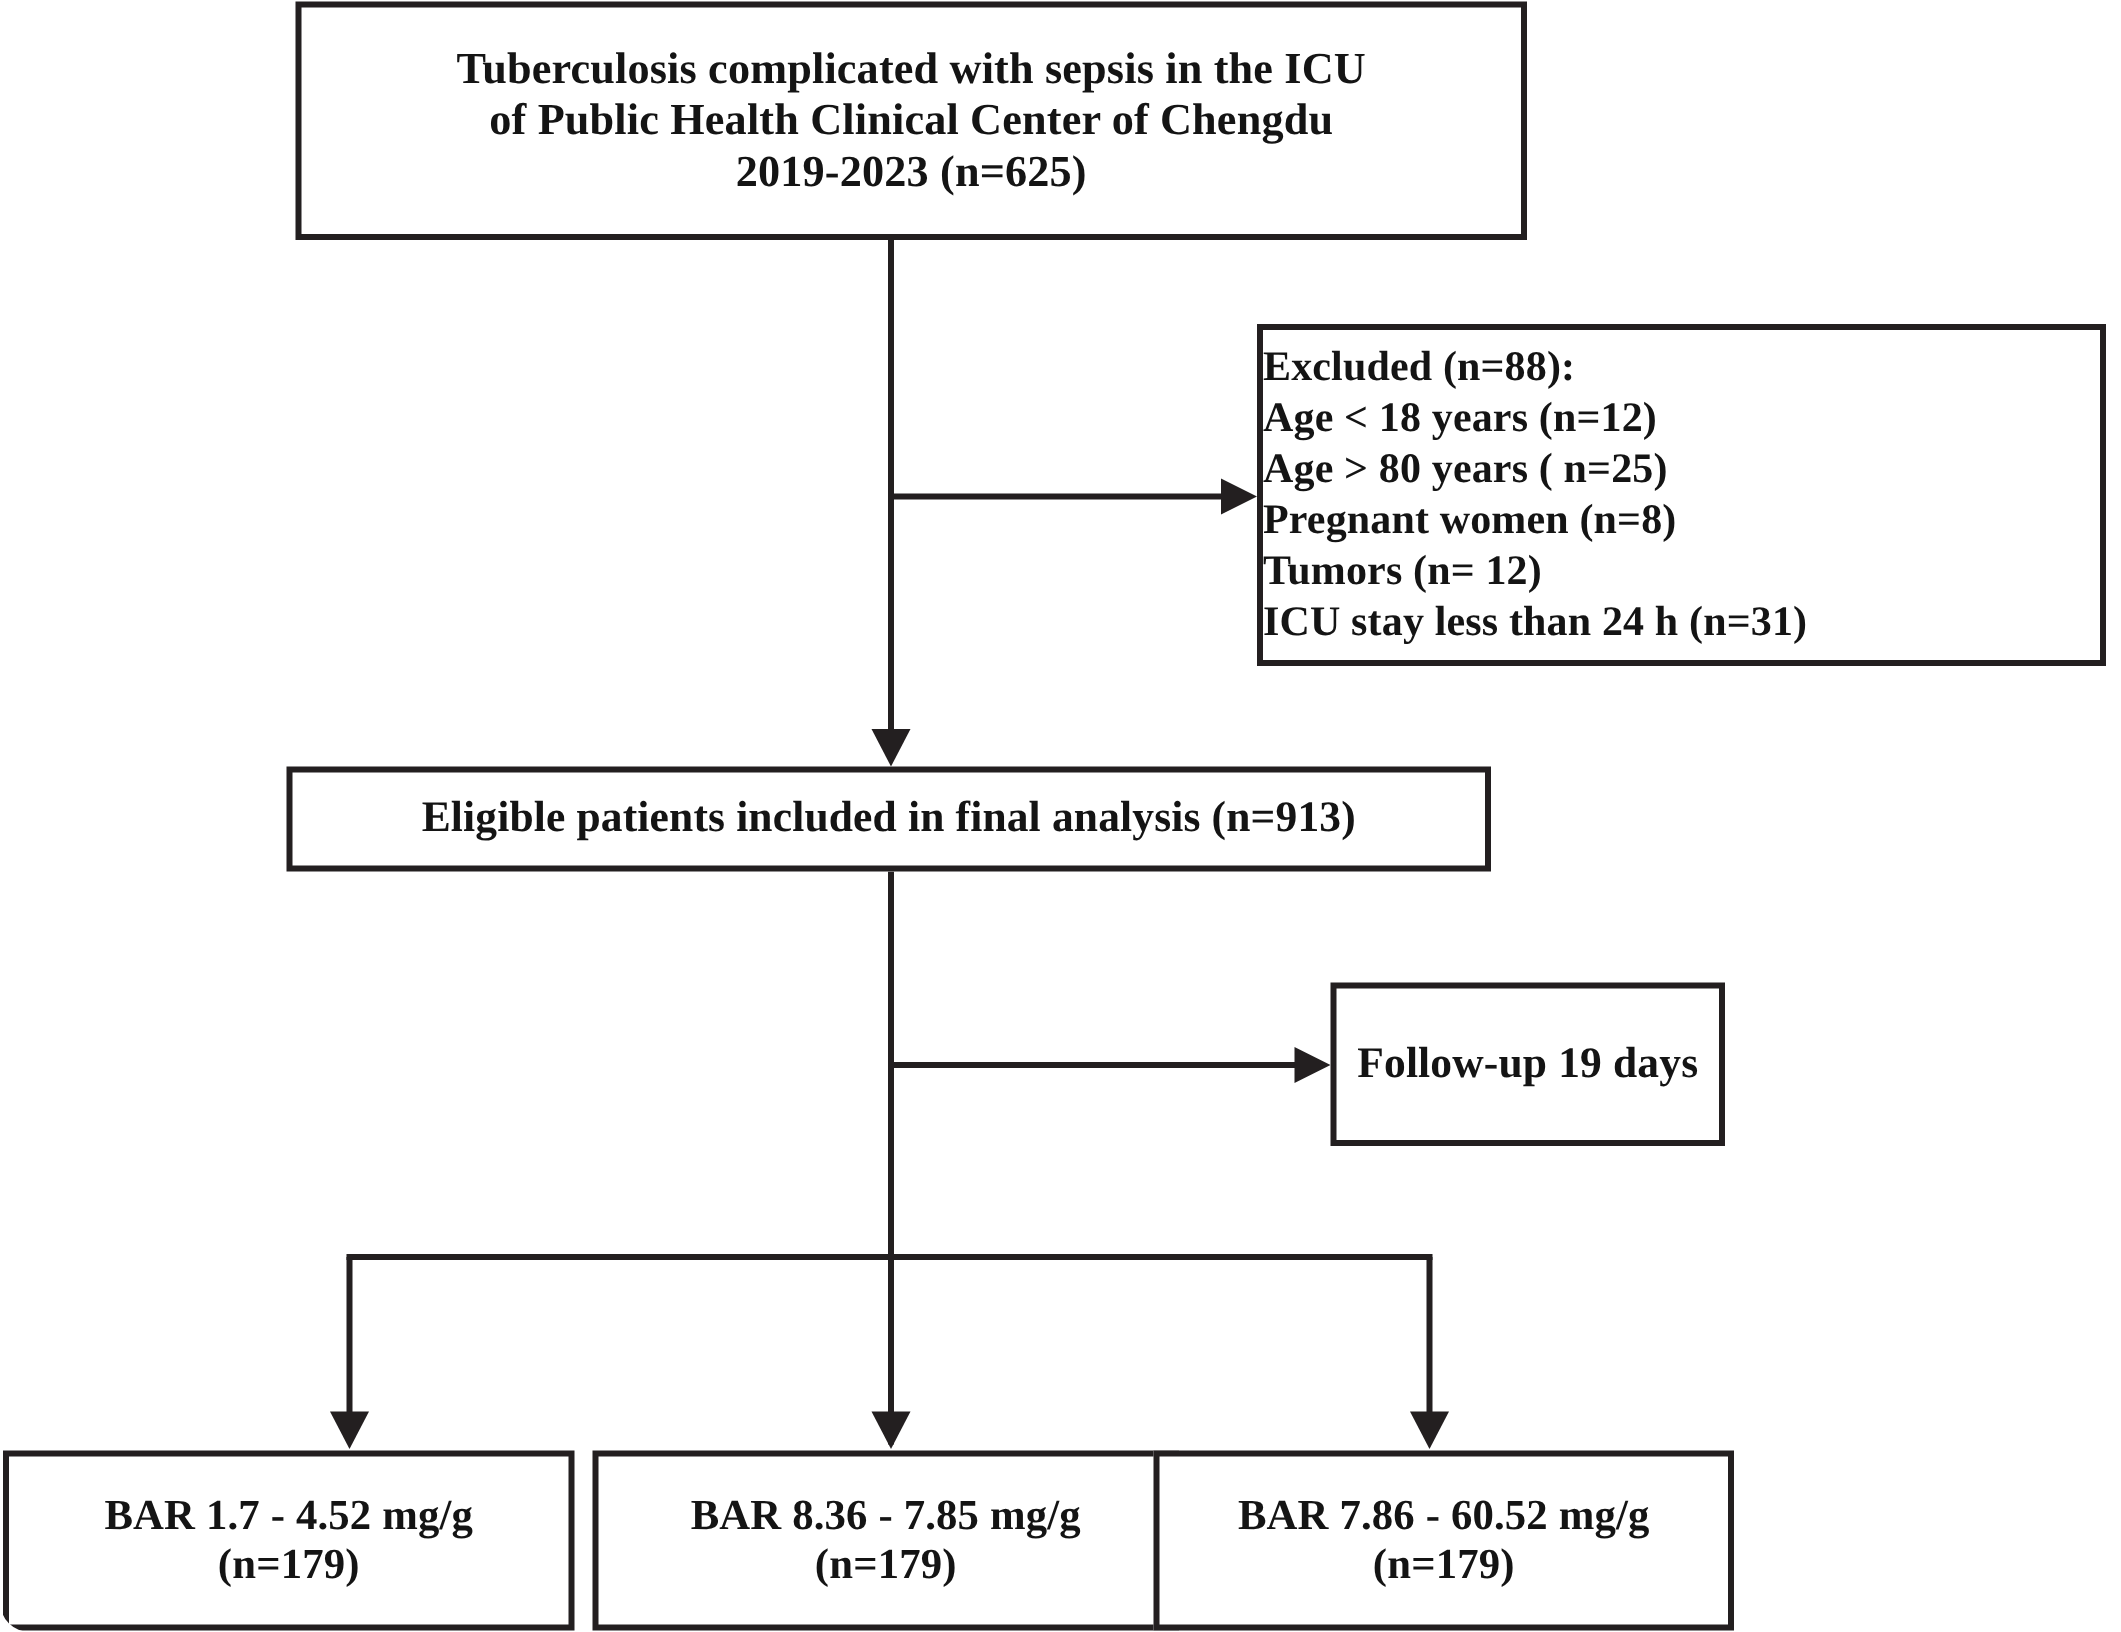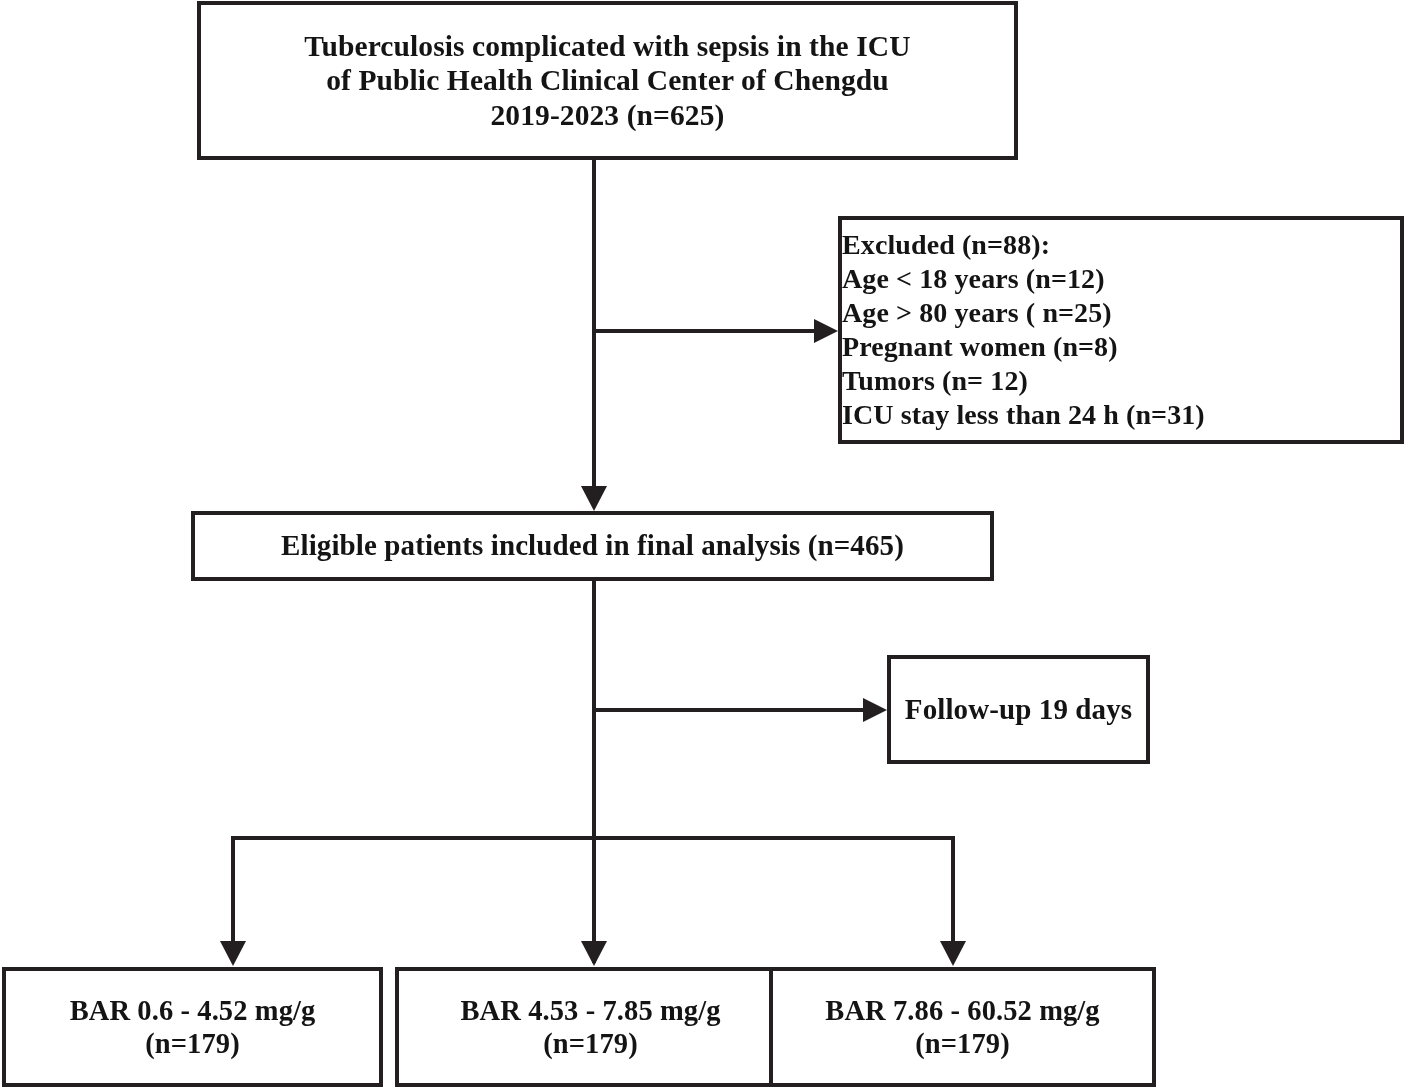--- a/index.html
+++ b/index.html
@@ -11,20 +11,21 @@
   body {
     font-family: "Liberation Serif", "DejaVu Serif", serif;
     color: #1a1a1a;
   }
   #flowchart-root {
     position: relative;
     width: 1414px;
     height: 1088px;
     background: #ffffff;
     overflow: hidden;
+    border-radius: 20px;
   }
   .fc-box {
     position: absolute;
     box-sizing: border-box;
     border: 4px solid #231f20;
     background: #ffffff;
     display: flex;
     align-items: center;
     justify-content: center;
     text-align: center;
@@ -149,34 +150,34 @@
   <div class="fc-box" id="box-excluded">
     <span class="fc-text">Excluded (n=88):
  Age &lt; 18 years (n=12)
  Age &gt; 80 years ( n=25)
  Pregnant women (n=8)
  Tumors (n= 12)
  ICU stay less than 24 h (n=31)</span>
   </div>
 
   <div class="fc-box" id="box-eligible">
-    <span class="fc-text">Eligible patients included in final analysis (n=465)</span>
+    <span class="fc-text">Eligible patients included in final analysis (n=913)</span>
   </div>
 
   <div class="fc-box" id="box-followup">
     <span class="fc-text">Follow-up 19 days</span>
   </div>
 
   <div class="fc-box" id="box-bar-low">
-    <span class="fc-text">BAR 0.6 - 4.52 mg/g
+    <span class="fc-text">BAR 1.7 - 4.52 mg/g
 (n=179)</span>
   </div>
 
   <div class="fc-box" id="box-bar-mid">
-    <span class="fc-text">BAR 4.53 - 7.85 mg/g
+    <span class="fc-text">BAR 8.36 - 7.85 mg/g
 (n=179)</span>
   </div>
 
   <div class="fc-box" id="box-bar-high">
     <span class="fc-text">BAR 7.86 - 60.52 mg/g
 (n=179)</span>
   </div>
 
 </div>
 

